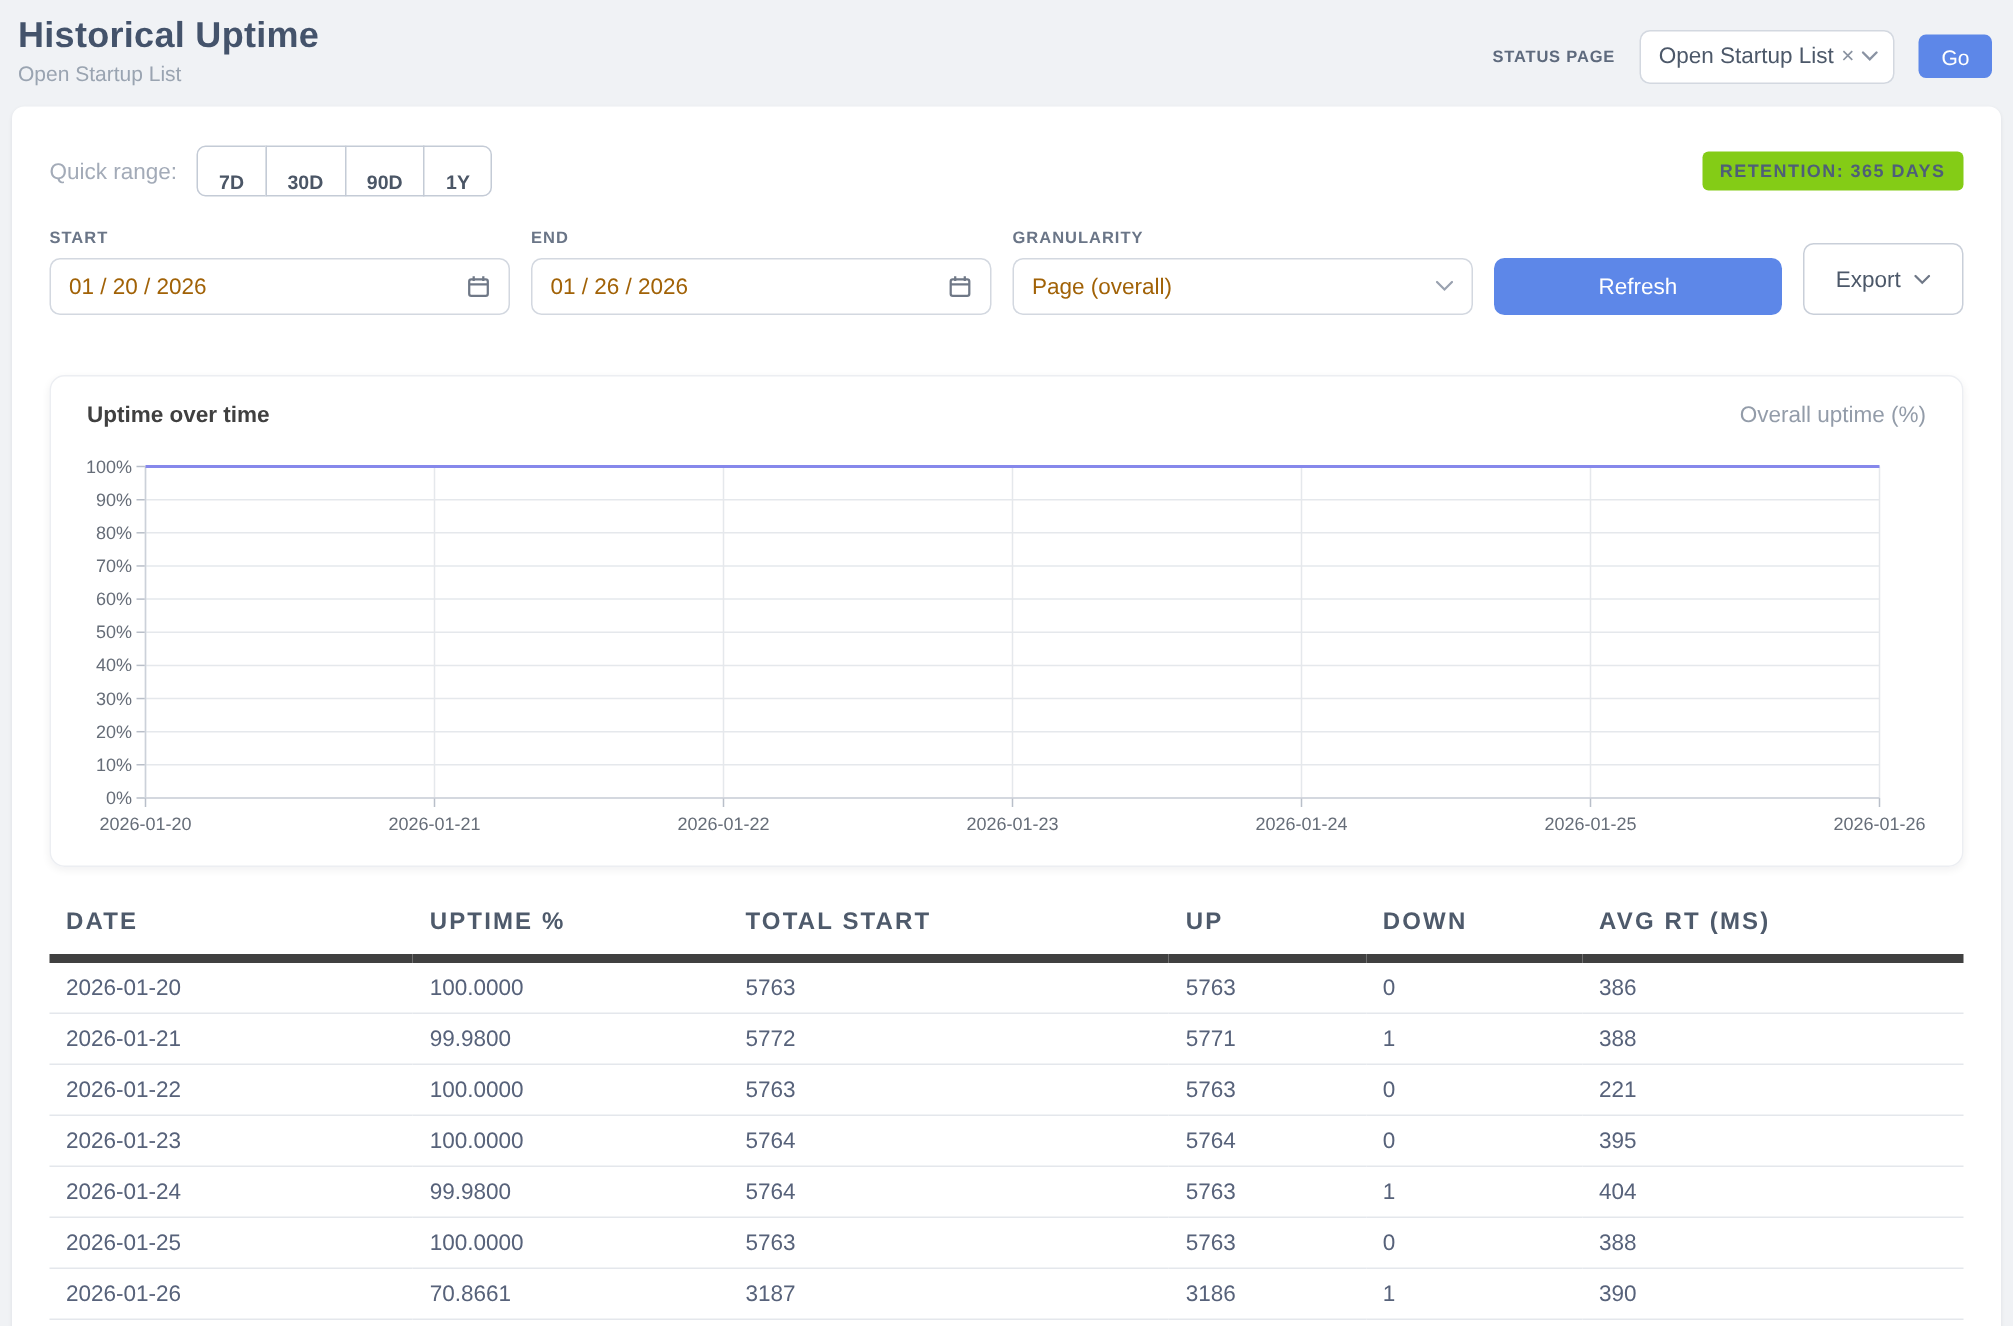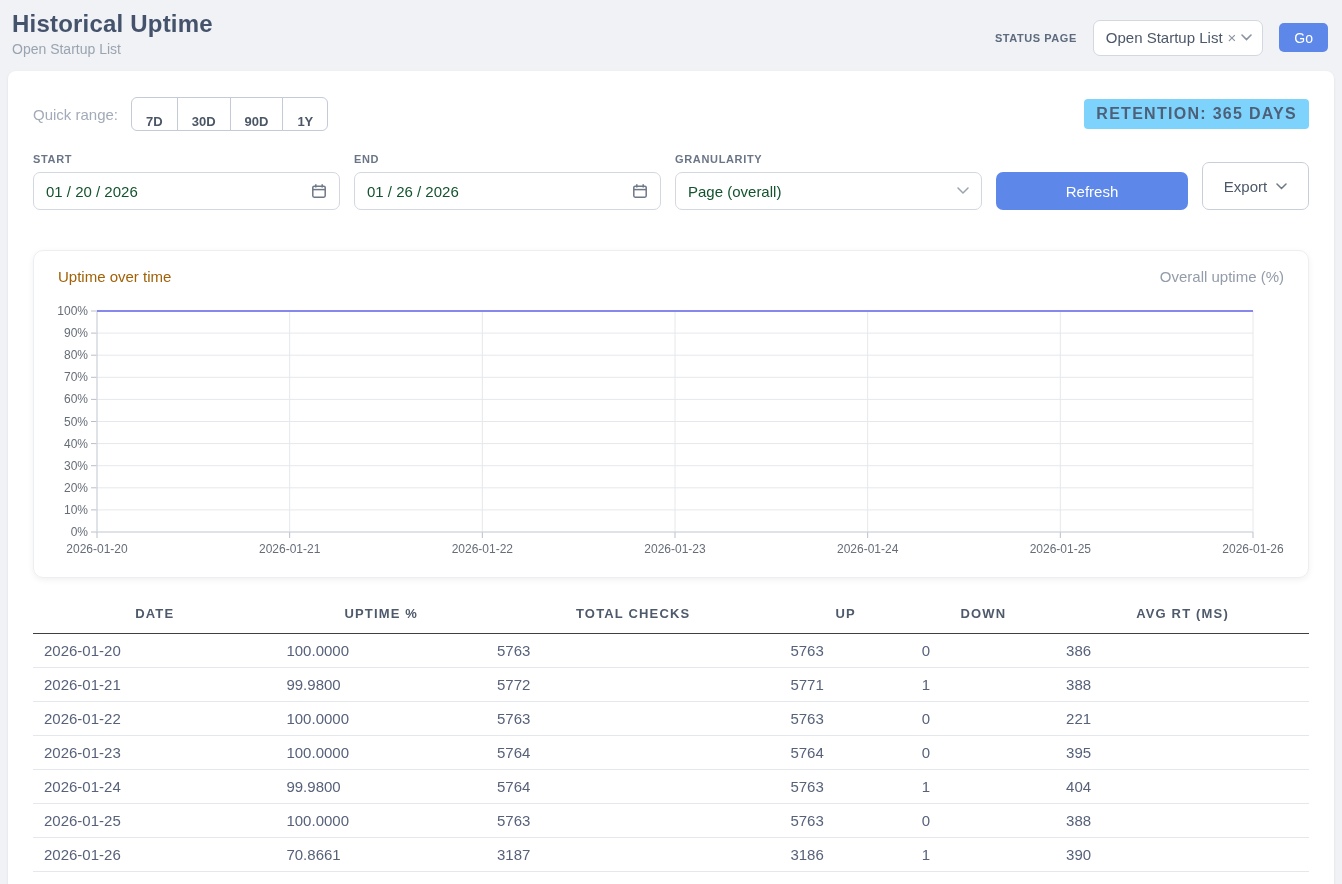--- a/index.html
+++ b/index.html
@@ -37,56 +37,56 @@
   .qr-wrap { display:flex; align-items:center; }
   .qr-label { font-size:15px; color:#a3abb8; margin-right:13px; }
   .btn-group { display:flex; }
   .qr-btn {
     height:27px; padding:16px 14px; background:#fff; border:1px solid #c4cbd6; margin-left:-1px;
     font-size:13px; font-weight:600; color:#4b5666; font-family:inherit; cursor:pointer;
   }
   .qr-btn:first-child { border-radius:6px 0 0 6px; margin-left:0; }
   .qr-btn:last-child { border-radius:0 6px 6px 0; }
   .retention-badge {
-    background:#7dd3fc; color:#4e5f78; font-size:16px; font-weight:700; letter-spacing:.08em;
+    background:#84cc16; color:#4e5f78; font-size:12px; font-weight:700; letter-spacing:.08em;
     padding:6px 12px; border-radius:4px;
   }
 
   .form-row { display:flex; justify-content:space-between; align-items:flex-end; margin-bottom:40px; }
   .field { display:flex; flex-direction:column; }
   .field-label { font-size:11px; font-weight:700; color:#6a7587; letter-spacing:.06em; margin-bottom:7px; }
   .input-box {
     width:307px; height:38px; border:1px solid #d3d8e0; border-radius:7px; background:#fff;
-    display:flex; align-items:center; justify-content:space-between; padding:0 12px; font-size:15px; color:#14532d; cursor:pointer;
+    display:flex; align-items:center; justify-content:space-between; padding:0 12px; font-size:15px; color:#a16207; cursor:pointer;
   }
   .refresh-btn {
     width:192px; height:38px; background:#5d87e8; color:#fff; border:none; border-radius:7px;
     font-size:15px; font-family:inherit; cursor:pointer;
   }
   .export-btn {
     width:107px; height:48px; background:#fff; border:1px solid #c9cfd9; border-radius:7px;
     display:flex; align-items:center; justify-content:center; gap:9px;
     font-size:15px; color:#4c5869; font-family:inherit; cursor:pointer;
   }
 
   
   .chart-card {
     border:1px solid #eceef2; border-radius:10px; box-shadow:0 2px 6px rgba(16,24,40,.06);
     padding:17px 24px 18px; margin-bottom:26px;
   }
   .chart-head { display:flex; justify-content:space-between; align-items:center; margin-bottom:14px; }
-  .chart-title { font-size:15px; font-weight:400; color:#a16207; }
+  .chart-title { font-size:15px; font-weight:700; color:#404040; }
   .chart-legend { font-size:15px; color:#939ca9; }
   .chart-svg { display:block; width:1228px; height:260px; }
 
   
   table { width:100%; border-collapse:collapse; }
   th {
-    text-align:center; font-size:13px; font-weight:700; letter-spacing:.09em; color:#4e5a6b;
-    padding:2px 10px 12px 11px; border-bottom:1px solid #404040; white-space:nowrap;
+    text-align:left; font-size:16px; font-weight:700; letter-spacing:.09em; color:#4e5a6b;
+    padding:2px 10px 12px 11px; border-bottom:6px solid #404040; white-space:nowrap;
   }
   td {
     font-size:15px; color:#57627a; padding:8px 10px 8px 11px; border-bottom:1px solid #e4e7ec; white-space:nowrap;
   }
   svg.icon { display:block; }
 </style>
 </head>
 <body>
 
 <header class="topbar">
@@ -237,21 +237,21 @@
         <col style="width:16.5%">
         <col style="width:23%">
       <col style="width:10.3%">
         <col style="width:11.3%">
         <col style="width:19.9%">
     </colgroup>
     <thead>
       <tr>
         <th>DATE</th>
         <th>UPTIME %</th>
-        <th>TOTAL CHECKS</th>
+        <th>TOTAL START</th>
         <th>UP</th>
         <th>DOWN</th>
         <th>AVG RT (MS)</th>
       </tr>
     </thead>
     <tbody>
         <tr>
           <td>2026-01-20</td>
           <td>100.0000</td>
           <td>5763</td>

